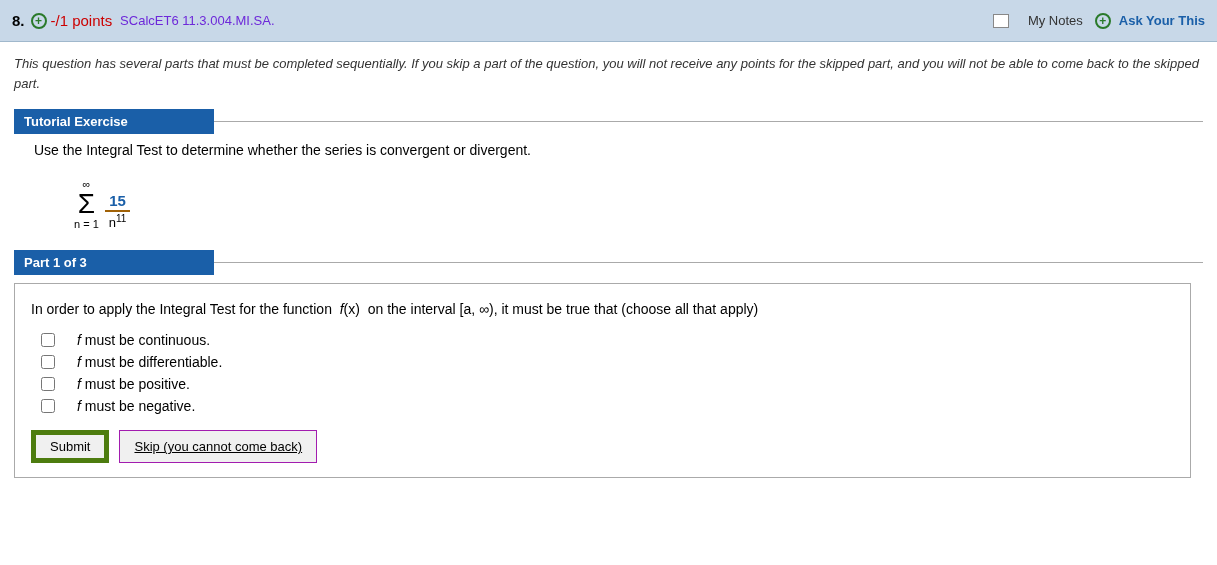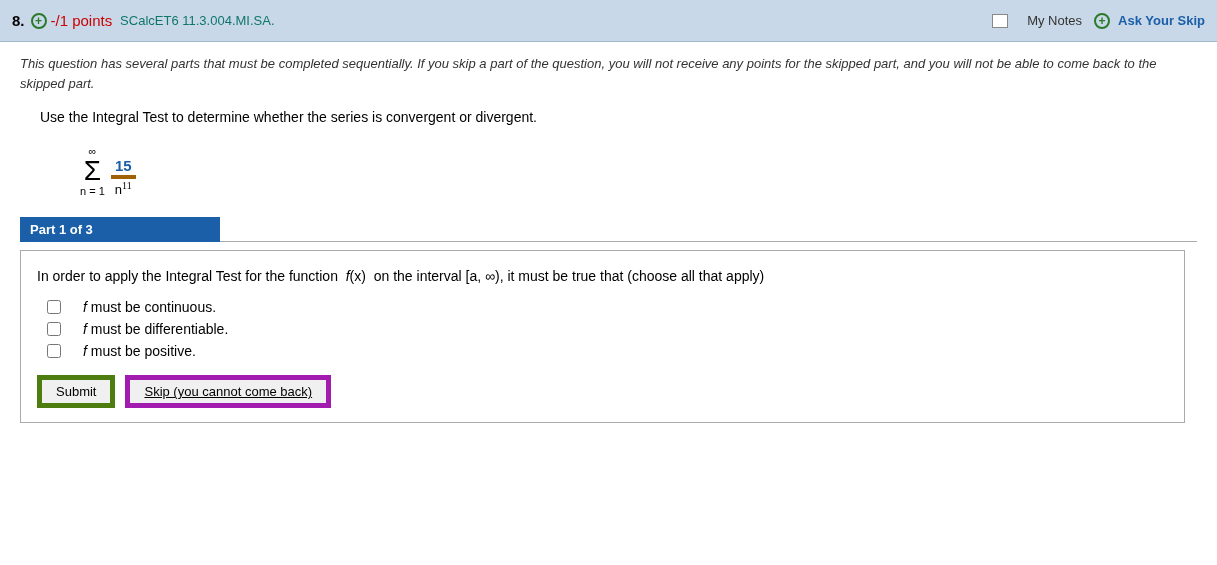--- a/index.html
+++ b/index.html
@@ -37,21 +37,21 @@
       font-size: 12px;
       line-height: 1;
     }
     .points-info {
       color: #c00;
       font-size: 15px;
       margin-right: 4px;
     }
     .source-code {
       font-size: 13px;
-      color: #0f766e;
+      color: #6d28d9;
     }
     .top-bar-right {
       margin-left: auto;
       display: flex;
       align-items: center;
       gap: 12px;
     }
     .my-notes-btn {
       display: flex;
       align-items: center;
@@ -70,21 +70,21 @@
     .ask-teacher-btn {
       display: flex;
       align-items: center;
       gap: 4px;
       font-size: 13px;
       color: #1a5fa8;
       cursor: pointer;
       font-weight: bold;
     }
     .content-area {
-      padding: 12px 20px;
+      padding: 12px 14px;
     }
     .sequential-notice {
       font-style: italic;
       font-size: 13px;
       color: #333;
       margin-bottom: 16px;
       line-height: 1.5;
     }
     .section-header {
       background: #1a5fa8;
@@ -140,21 +140,21 @@
       color: #1a5fa8;
     }
     .fraction-denom {
       font-size: 13px;
     }
     .part-block {
       margin-bottom: 16px;
     }
     .part-header-row {
       display: flex;
-      align-items: flex-end;
+      align-items: center;
       margin-bottom: 8px;
     }
     .part-header-line {
       flex: 1;
       height: 1px;
       background: #aaa;
     }
     .part-content-box {
       border: 1px solid #aaa;
       padding: 14px 16px;
@@ -193,65 +193,68 @@
       padding: 4px 14px;
       font-size: 13px;
       background: #f0f0f0;
       border: 5px solid #4d7c0f;
       cursor: pointer;
     }
     .btn-skip {
       padding: 4px 14px;
       font-size: 13px;
       background: #f0f0f0;
-      border: 5px solid #a21caf;
+      border: 1px solid #a21caf;
       cursor: pointer;
       color: #000;
       text-decoration: underline;
     }
     sup {
       font-size: 10px;
-      font-family: Liberation Serif, serif;
     }
   </style>
 </head>
 <body>
 
 <div class="top-bar">
   <span class="question-number">8.</span>
   <span class="green-plus">+</span>
   <span class="points-info">-/1 points</span>&nbsp;
   <span class="source-code">SCalcET6 11.3.004.MI.SA.</span>
   <div class="top-bar-right">
     <div class="my-notes-btn">
       <span class="notes-icon"></span>
       <span>My Notes</span>
     </div>
     <div class="ask-teacher-btn">
       <span class="green-plus">+</span>
-      <span>Ask Your Skip</span>
+      <span>Ask Your This</span>
     </div>
   </div>
 </div>
 
 <div class="content-area">
 
   <p class="sequential-notice">This question has several parts that must be completed sequentially. If you skip a part of the question, you will not receive any points for the skipped part, and you will not be able to come back to the skipped part.</p>
 
   <div class="tutorial-block">
+    <div class="tutorial-header-row">
+      <div class="section-header">Tutorial Exercise</div>
+      <div class="tutorial-header-line"></div>
+    </div>
     <p class="question-text">Use the Integral Test to determine whether the series is convergent or divergent.</p>
 
     <div class="math-formula">
       <div style="display:inline-flex; flex-direction:column; align-items:center; margin-right:2px;">
         <span style="font-size:11px;">∞</span>
         <span style="font-size:28px; line-height:1;">Σ</span>
         <span style="font-size:11px;">n = 1</span>
       </div>
       <div class="fraction">
-        <span class="fraction-num" style="color:#1a5fa8; font-size:15px; border-bottom:4px solid #a16207; padding:0 4px 1px 4px;text-align:right;">15</span>
+        <span class="fraction-num" style="color:#1a5fa8; font-size:15px; border-bottom:2px solid #a16207; padding:0 4px 1px 4px;text-align:right;">15</span>
         <span class="fraction-denom" style="font-size:13px; padding: 1px 4px 0 4px;">n<sup>11</sup></span>
       </div>
     </div>
   </div>
 
   <div class="part-block">
     <div class="part-header-row">
       <div class="section-header">Part 1 of 3</div>
       <div class="part-header-line"></div>
     </div>
@@ -267,20 +270,24 @@
           <span><span class="f-italic">f</span> must be continuous.</span>
         </li>
         <li>
           <input type="checkbox" style="">
           <span><span class="f-italic">f</span> must be differentiable.</span>
         </li>
         <li>
           <input type="checkbox" style="">
           <span><span class="f-italic">f</span> must be positive.</span>
         </li>
+        <li>
+          <input type="checkbox" style="">
+          <span><span class="f-italic">f</span> must be negative.</span>
+        </li>
       </ul>
 
       <div class="actions-row">
         <button class="btn-submit">Submit</button>
         <button class="btn-skip">Skip (you cannot come back)</button>
       </div>
     </div>
   </div>
 
 </div>

